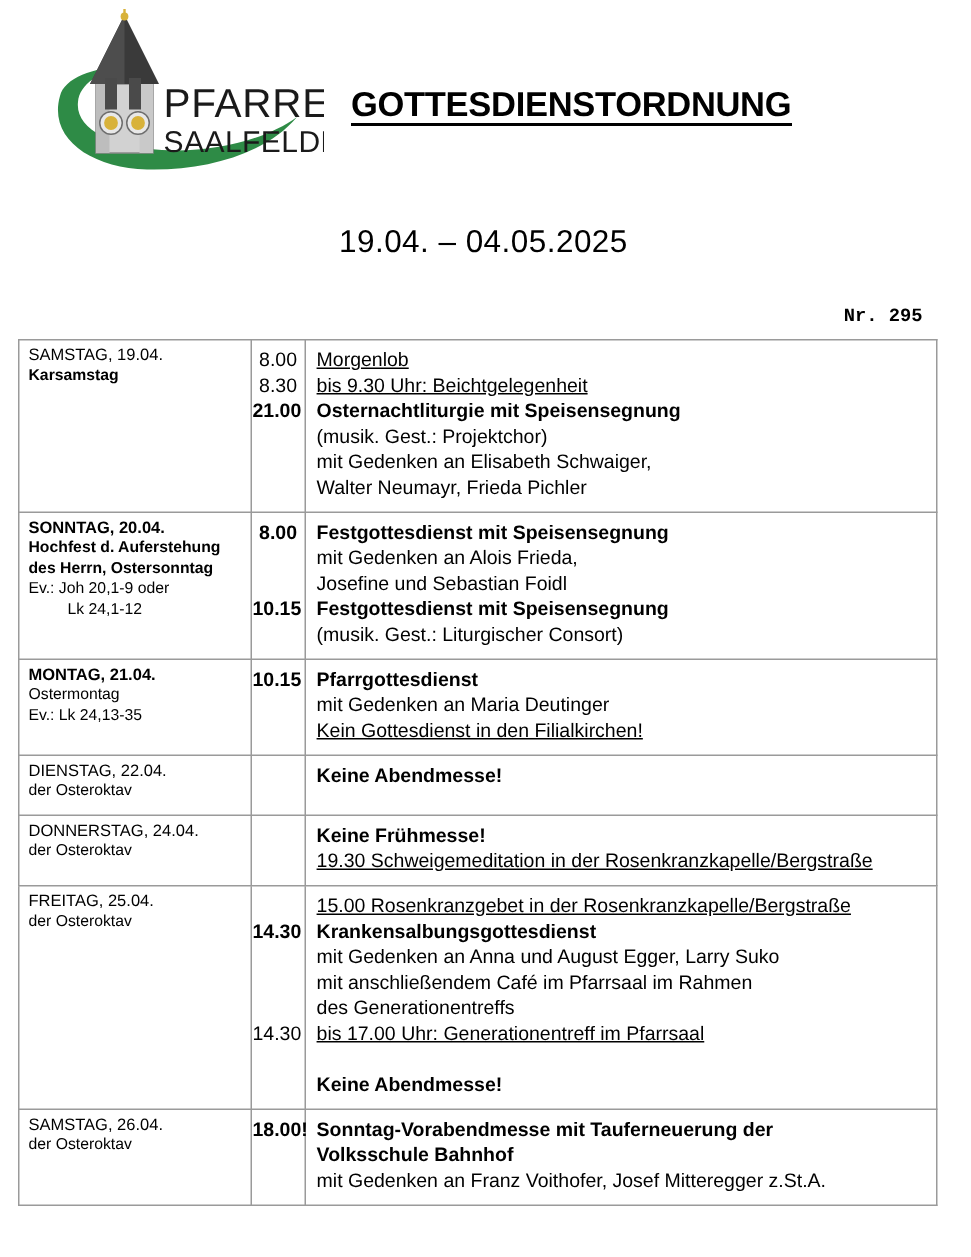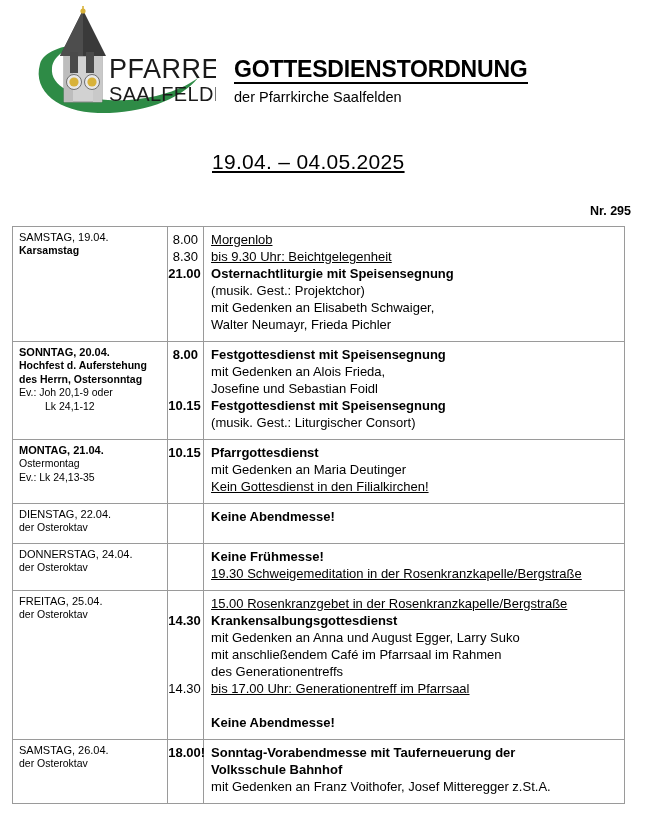--- a/index.html
+++ b/index.html
@@ -47,34 +47,34 @@
     padding-bottom: 1px;
   }
   .doc-subtitle {
     font-size: 14.5px;
     margin-top: 6px;
     line-height: 1.1;
   }
 
   .date-range {
     position: absolute;
-    left: 212px;
+    left: 226px;
     top: 150px;
     font-size: 21px;
     letter-spacing: 0.3px;
-    text-decoration: underline;
   }
 
   
   .issue-no {
     position: absolute;
-    right: 16px;
+    right: 32px;
     top: 204px;
     font-size: 12.5px;
     font-weight: bold;
+    font-family: Liberation Mono, monospace;
   }
 
   
   .schedule {
     position: absolute;
     left: 12px;
     top: 226px;
     width: 613px;
     border-collapse: collapse;
     table-layout: fixed;
@@ -159,21 +159,20 @@
         <circle cx="66" cy="76" r="4.6" fill="#d8b23a"></circle>
       </g>
 
       <text x="83" y="72" font-family="Liberation Sans, sans-serif" font-size="27" fill="#1a1a1a" letter-spacing="0.5">PFARRE</text>
       <text x="83" y="95" font-family="Liberation Sans, sans-serif" font-size="20" fill="#1a1a1a" letter-spacing="0.3">SAALFELDEN</text>
     </svg>
   </div>
 
   <div class="title-block">
     <div class="doc-title">GOTTESDIENSTORDNUNG</div>
-    <div class="doc-subtitle">der Pfarrkirche Saalfelden</div>
   </div>
 </div>
 
 <div class="date-range">19.04. – 04.05.2025</div>
 
 <div class="issue-no">Nr. 295</div>
 
 <table class="schedule">
   <colgroup>
     <col class="col-day">

